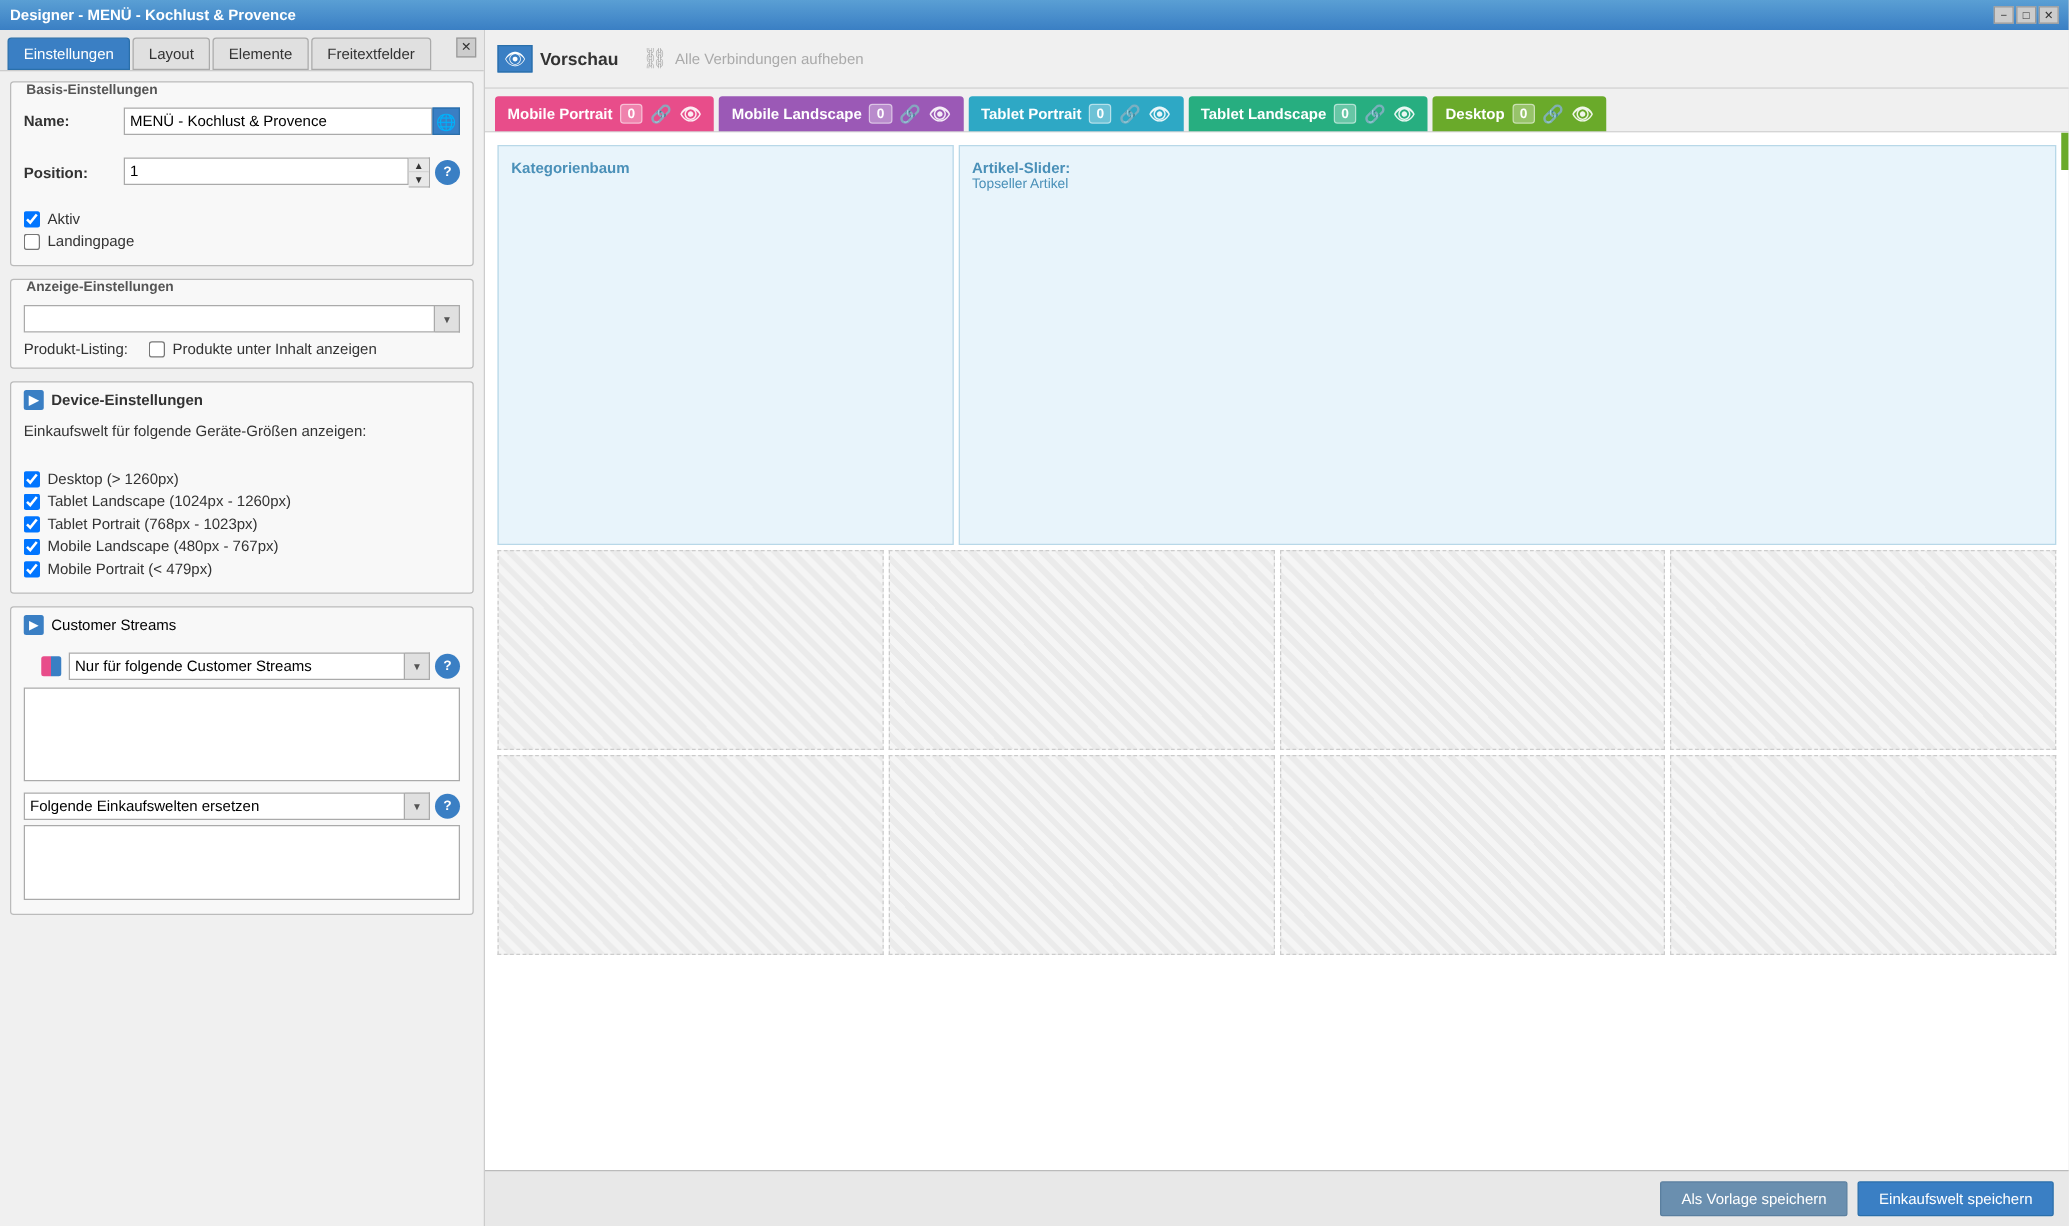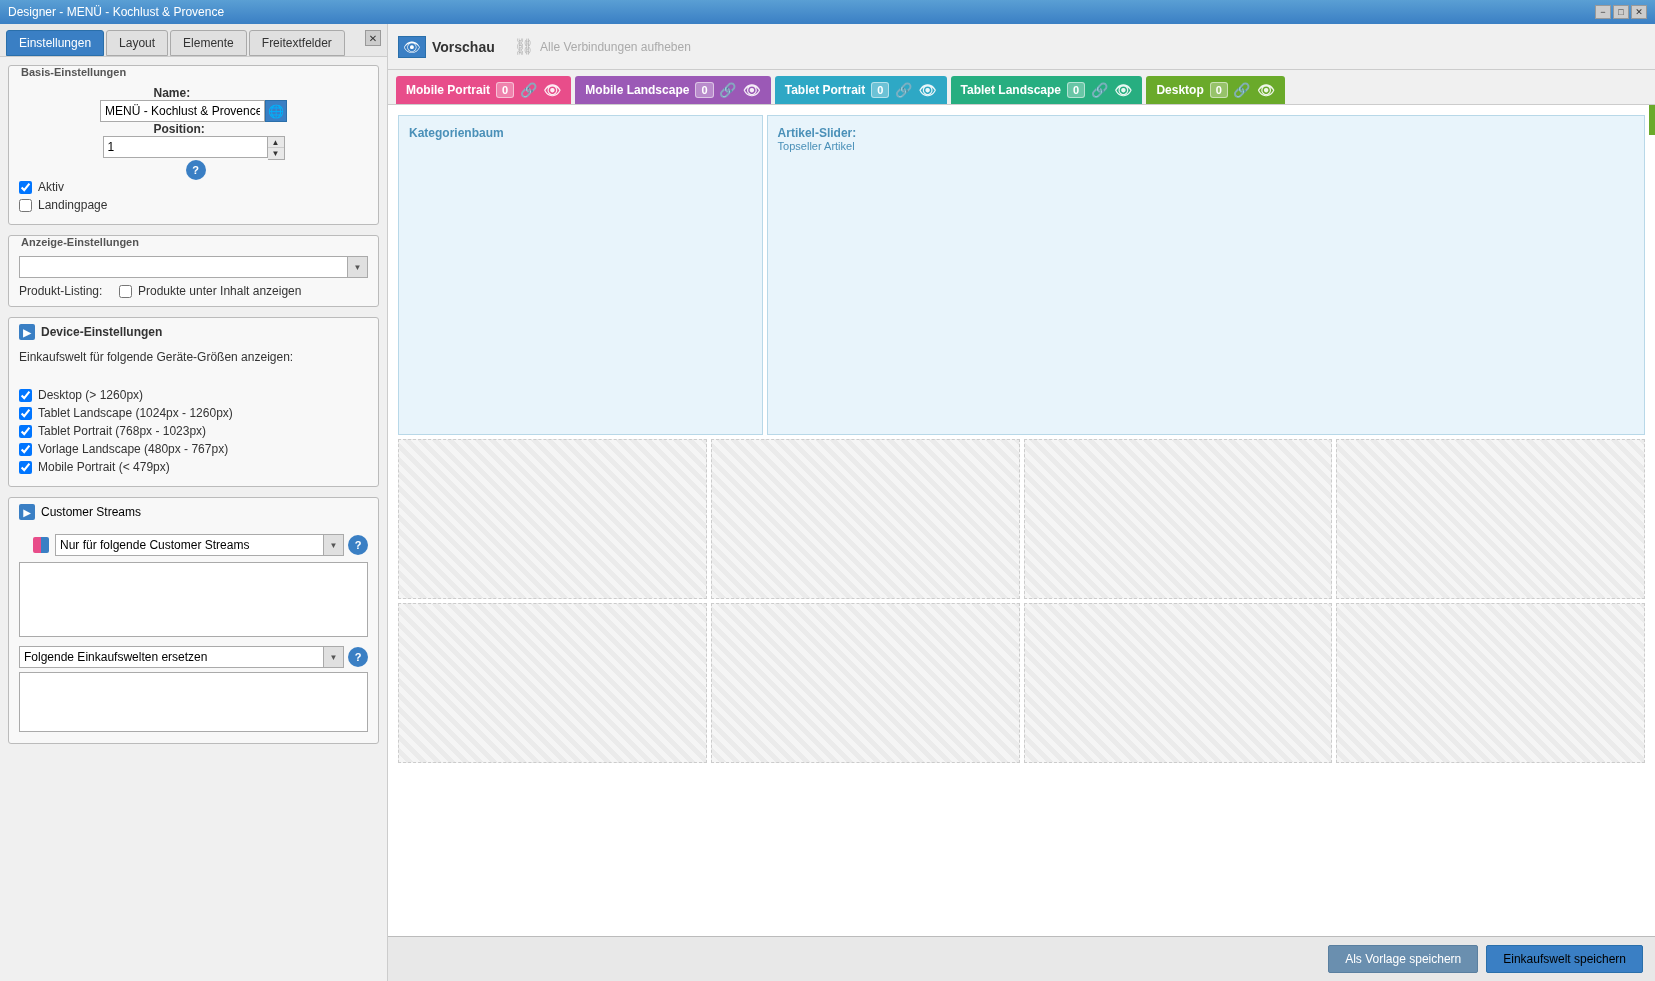--- a/index.html
+++ b/index.html
@@ -8,21 +8,21 @@
     
     .titlebar {
       background: linear-gradient(to bottom, #5a9fd4, #3a7fc4);
       color: white;
       padding: 4px 8px;
       display: flex;
       align-items: center;
       justify-content: space-between;
       height: 24px;
     }
-    .titlebar-title { font-size: 12px; font-weight: normal; text-align: right; }
+    .titlebar-title { font-size: 12px; font-weight: bold; text-align: right; }
     .titlebar-buttons { display: flex; gap: 2px; }
     .titlebar-btn {
       width: 16px; height: 14px; background: #ccc; border: 1px solid #999;
       font-size: 9px; display: flex; align-items: center; justify-content: center;
       cursor: pointer; color: #333;
     }
 
     
     .main-container {
       display: flex;
@@ -100,22 +100,21 @@
       margin-left: 8px;
     }
     .fieldset-inner {
       padding: 8px 10px;
     }
 
     
     .form-row {
       display: flex;
       align-items: center;
-      margin-bottom: 0;
-      flex-direction: column;
+      margin-bottom: 18px;
     }
     .form-label {
       width: 80px;
       font-size: 12px;
       color: #333;
       font-weight: bold;
     }
     .form-input {
       flex: 1;
       height: 22px;
@@ -467,21 +466,21 @@
       color: white;
       border: 1px solid #5a7f9f;
       font-size: 12px;
       cursor: pointer;
       border-radius: 2px;
     }
 
     .btn-save-world {
       padding: 6px 16px;
       background: #3a7fc4;
-      color: #000000;
+      color: #ffffff;
       border: 1px solid #2a6faa;
       font-size: 12px;
       cursor: pointer;
       border-radius: 2px;
     }
 
     .anzeige-row {
       display: flex;
       align-items: center;
       margin-bottom: 6px;
@@ -590,21 +589,21 @@
           <div class="device-item">
             <input type="checkbox" id="dev-tl" checked="" style="">
             <label for="dev-tl">Tablet Landscape (1024px - 1260px)</label>
           </div>
           <div class="device-item">
             <input type="checkbox" id="dev-tp" checked="" style="">
             <label for="dev-tp">Tablet Portrait (768px - 1023px)</label>
           </div>
           <div class="device-item">
             <input type="checkbox" id="dev-ml" checked="" style="">
-            <label for="dev-ml">Vorlage Landscape (480px - 767px)</label>
+            <label for="dev-ml">Mobile Landscape (480px - 767px)</label>
           </div>
           <div class="device-item">
             <input type="checkbox" id="dev-mp" checked="" style="">
             <label for="dev-mp">Mobile Portrait (&lt; 479px)</label>
           </div>
         </div>
       </div>
 
       <div class="fieldset-group">
         <div class="cs-header">

